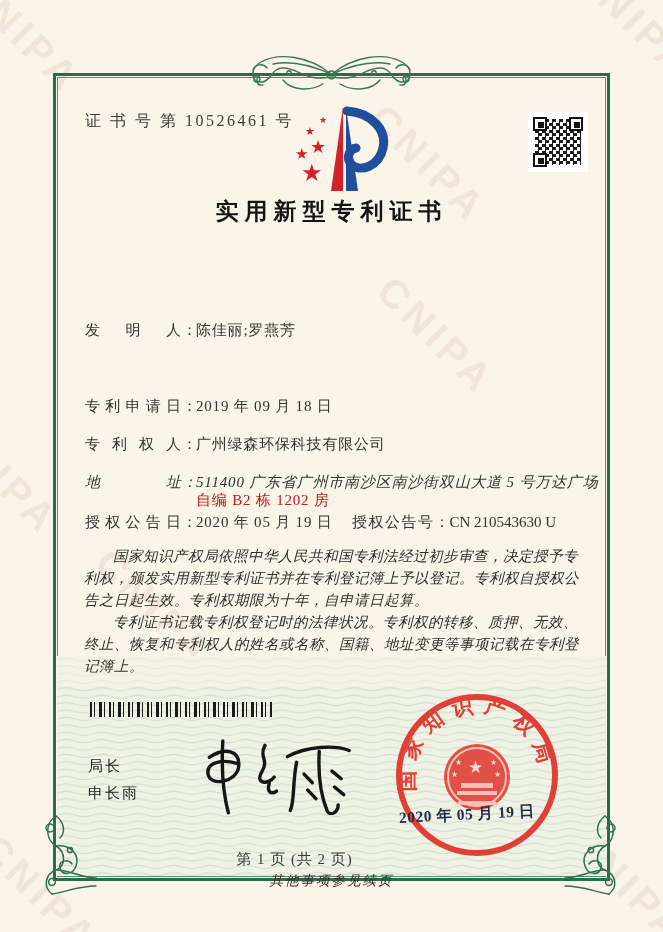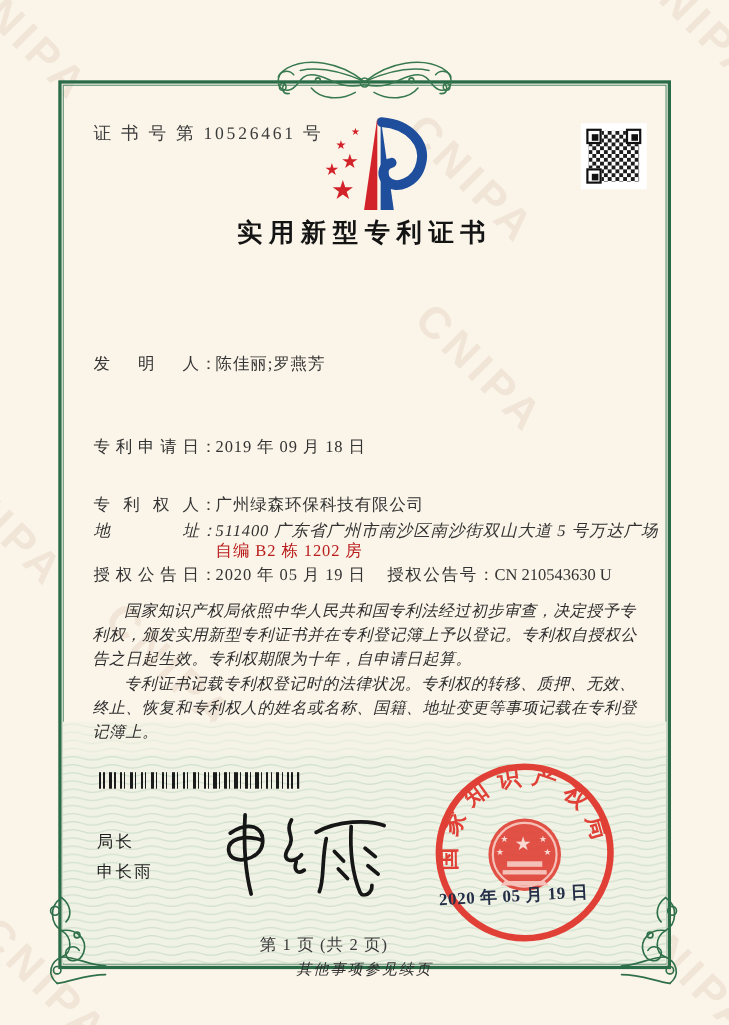--- a/index.html
+++ b/index.html
@@ -184,21 +184,21 @@
   </div>
 
   <div class="title">实用新型专利证书</div>
 
   <div class="field" style="top:321px;">
     <span class="lab">发明人</span><span class="colon">：</span><span class="val">陈佳丽;罗燕芳</span>
   </div>
   <div class="field" style="top:397px;">
     <span class="lab">专利申请日</span><span class="colon">：</span><span class="val">2019 年 09 月 18 日</span>
   </div>
-  <div class="field" style="top:450px;">
+  <div class="field" style="top:435px;">
     <span class="lab">专利权人</span><span class="colon">：</span><span class="val">广州绿森环保科技有限公司</span>
   </div>
   <div class="field" style="top:473px;font-style:italic;">
     <span class="lab">地址</span><span class="colon">：</span><span class="val">511400 广东省广州市南沙区南沙街双山大道 5 号万达广场</span>
   </div>
   <div class="addr2">自编 B2 栋 1202 房</div>
   <div class="field" style="top:513px;">
     <span class="lab">授权公告日</span><span class="colon">：</span><span class="val">2020 年 05 月 19 日</span>
   </div>
   <div class="field2" style="top:513px;">

